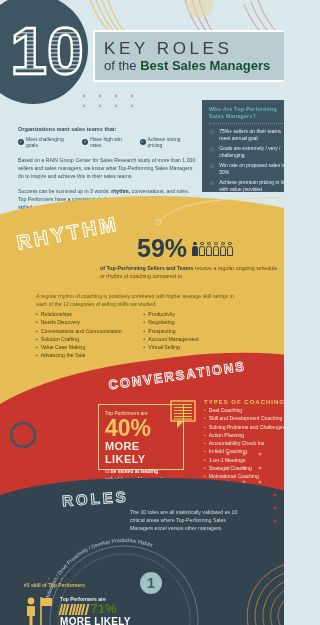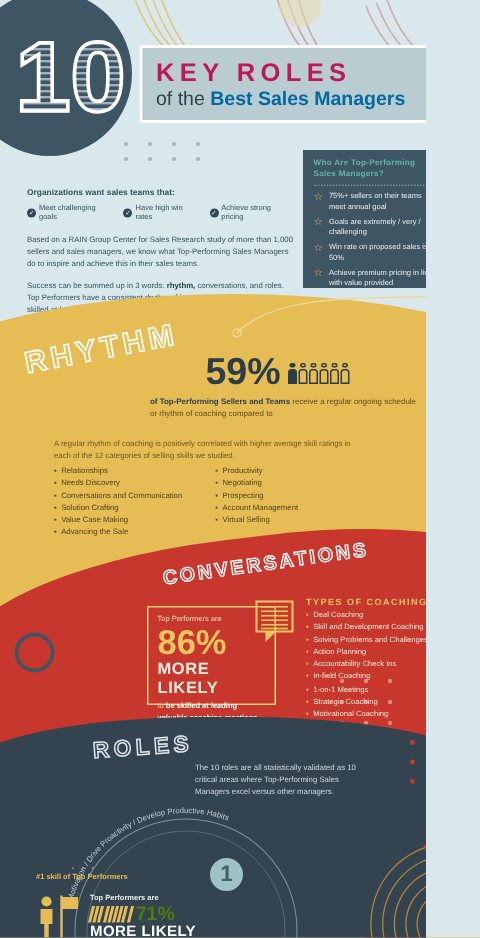--- a/index.html
+++ b/index.html
@@ -21,25 +21,25 @@
     position:absolute; left:-22px; top:-6px; width:110px; height:110px;
     border-radius:50%; background:#3e5563;
   }
   .banner {
     position:absolute; left:93px; top:30px; width:195px; height:52px;
     background:#b9ccd2; border:2px solid #fff;
     display:flex; flex-direction:column; justify-content:center;
     padding-left:9px;
   }
   .banner .l1 {
-    font-size:17px; font-weight:bold; color:#be185d; letter-spacing:3.6px;
+    font-size:17px; font-weight:normal; color:#404040; letter-spacing:3.6px;
     line-height:19px;
   }
   .banner .l2 { font-size:13px; color:#31414c; line-height:15px; }
-  .banner .l2 b { color:#0369a1; }
+  .banner .l2 b { color:#14532d; }
   .dotgrid-hdr { left:80px; top:92px; width:60px; height:18px; }
 
   
   .intro { position:absolute; left:18px; top:126px; width:178px; color:#36525c; }
   .intro .t0 { font-size:5.6px; font-weight:bold; margin-bottom:4px; }
   .intro .chips { display:flex; gap:6px; margin-bottom:8px; }
   .chips .chip { display:flex; align-items:center; gap:2px; font-size:5px; }
   .ci { width:6px; height:6px; border-radius:50%; background:#2b4a55;
         color:#fff; font-size:4.5px; line-height:6px; text-align:center; flex:none; }
   .intro p { font-size:5.2px; line-height:8px; margin-bottom:7px; }
@@ -314,21 +314,21 @@
   </svg>
 
   <svg class="deco" style="left:6px;top:418px;width:34px;height:34px;" viewBox="0 0 34 34">
     <circle cx="17" cy="17" r="12" fill="none" stroke="#3e5563" stroke-width="2.5"></circle>
   </svg>
 
   <div class="conv-ttl">CONVERSATIONS</div>
 
   <div class="conv-box">
     <div class="s1">Top Performers are</div>
-    <div class="n40">86%</div>
+    <div class="n40">40%</div>
     <div class="ml">MORE LIKELY</div>
     <div class="s2"><span>to </span><b>be skilled at leading valuable coaching meetings.</b></div>
   </div>
 
   <svg class="speech" viewBox="0 0 30 30">
     <rect x="1" y="1" width="24" height="20" fill="none" stroke="#efc55f" stroke-width="1.4"></rect>
     <path d="M7 21 L7 28 L14 21 Z" fill="#efc55f"></path>
     <g stroke="#efc55f" stroke-width="1.1">
       <line x1="4" y1="4.5" x2="22" y2="4.5"></line>
         <line x1="4" y1="7.5" x2="22" y2="7.5"></line>

